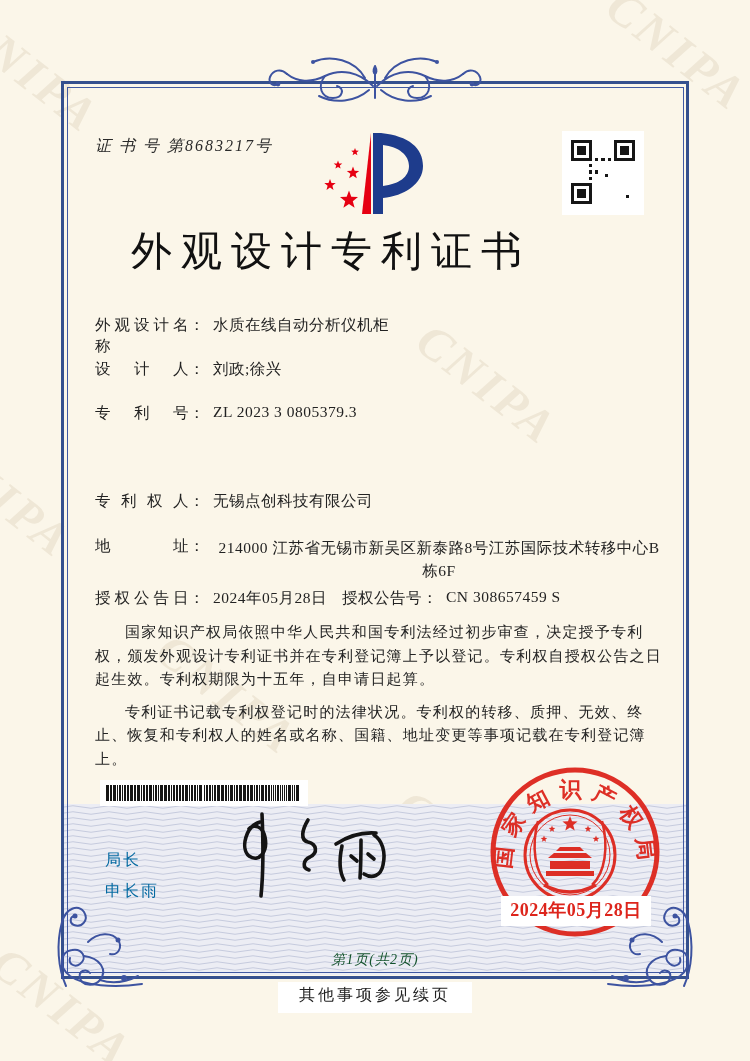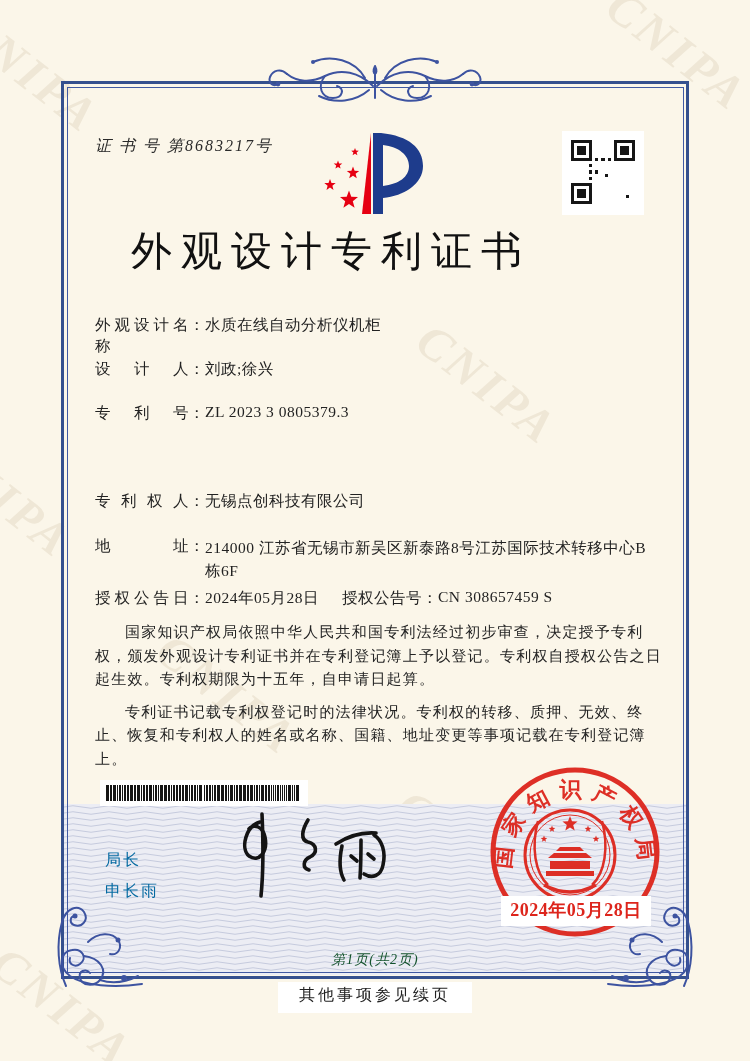--- a/index.html
+++ b/index.html
@@ -16,21 +16,21 @@
   
   .wave-area{position:absolute;left:64px;top:804px;width:622px;height:171px;background:#ecedf4;overflow:hidden;}
   
   .cert-no{position:absolute;left:95px;top:136px;font-size:16px;letter-spacing:2px;color:#2a2a2a;font-style:italic;}
   .title{position:absolute;left:0;top:224px;width:662px;text-align:center;font-size:41px;
          letter-spacing:9px;font-weight:500;color:#111;}
   .row{position:absolute;left:95px;font-size:15.5px;letter-spacing:0.5px;color:#222;width:580px;}
   .lbl{display:inline-block;width:94px;text-align:justify;text-align-last:justify;vertical-align:top;}
   .lbl5{display:inline-block;width:80px;text-align:justify;text-align-last:justify;vertical-align:top;}
   .colon{vertical-align:top;}
-  .val{display:inline-block;margin-left:0;vertical-align:top;}
+  .val{display:inline-block;margin-left:8px;vertical-align:top;text-align:center;}
   .val-addr{width:452px;line-height:23px;}
   .pair2{position:absolute;left:247px;top:0;}
   .paras{position:absolute;left:95px;top:621px;width:567px;font-size:15px;line-height:23.5px;
          letter-spacing:1.2px;color:#242424;}
   .paras p{margin:0 0 9px 0;text-indent:2em;}
   .white-box{position:absolute;background:#ffffff;}
   .sign-block{position:absolute;left:105px;top:844px;font-size:16px;color:#0369a1;line-height:31px;letter-spacing:2px;}
   .seal-date{position:absolute;left:501px;top:898px;width:150px;text-align:center;
              font-size:18px;font-weight:bold;color:#dd251c;letter-spacing:0.5px;}
   .page-num{position:absolute;left:0;top:951px;width:750px;text-align:center;font-size:14px;color:#14532d;letter-spacing:1px;font-style:italic;}

